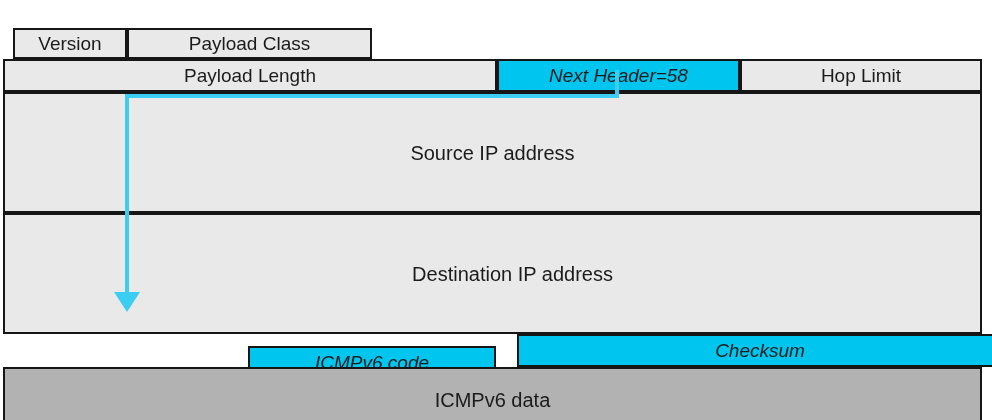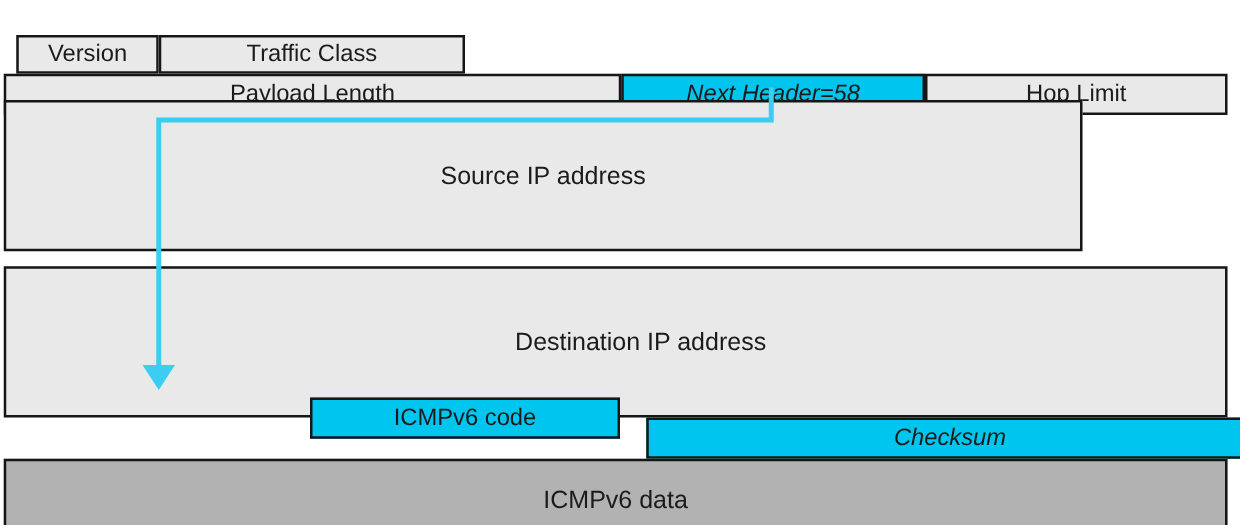--- a/index.html
+++ b/index.html
@@ -35,44 +35,44 @@
 
   
   #cell-version        { left: 13px;  top: 8px;   width: 114px; height: 31px; }
   #cell-traffic-class  { left: 127px; top: 8px;   width: 245px; height: 31px; }
   #cell-flow-label     { left: 372px; top: 8px;   width: 610px; height: 31px; }
   
   #cell-payload-length { left: 3px;   top: 39px;  width: 494px; height: 33px; }
   #cell-next-header    { left: 497px; top: 39px;  width: 243px; height: 33px; font-style: italic; }
   #cell-hop-limit      { left: 740px; top: 39px;  width: 242px; height: 33px; }
   
-  #cell-source-ip      { left: 3px;   top: 60px;  width: 863px; height: 121px; }
+  #cell-source-ip      { left: 3px;   top: 72px;  width: 979px; height: 121px; }
   #cell-dest-ip        { left: 3px;   top: 193px; width: 979px; height: 121px; padding-left: 40px; }
   
   #cell-icmpv6-type    { left: 3px;   top: 314px; width: 245px; height: 33px; }
-  #cell-icmpv6-code    { left: 248px; top: 298px; width: 248px; height: 33px; }
+  #cell-icmpv6-code    { left: 248px; top: 326px; width: 248px; height: 33px; font-style: italic; }
   #cell-checksum       { left: 517px; top: 314px; width: 486px; height: 33px; font-style: italic; }
   
   #cell-icmpv6-data    { left: 3px;   top: 347px; width: 979px; height: 65px; }
 
   #arrow-overlay {
     position: absolute;
     left: 0; top: 0;
     width: 992px;
     height: 420px;
     pointer-events: none;
   }
 </style>
 </head>
 <body>
 
 <div id="stage">
 
   <div class="cell" id="cell-version">Version</div>
-  <div class="cell" id="cell-traffic-class">Traffic Class</div>
+  <div class="cell" id="cell-traffic-class">Payload Class</div>
 
   <div class="cell" id="cell-payload-length">Payload Length</div>
   <div class="cell cyan" id="cell-next-header">Next Header=58</div>
   <div class="cell" id="cell-hop-limit">Hop Limit</div>
 
   <div class="cell tall" id="cell-source-ip">Source IP address</div>
 
   <div class="cell tall" id="cell-dest-ip">Destination IP address</div>
 
   <div class="cell cyan" id="cell-icmpv6-code">ICMPv6 code</div>

